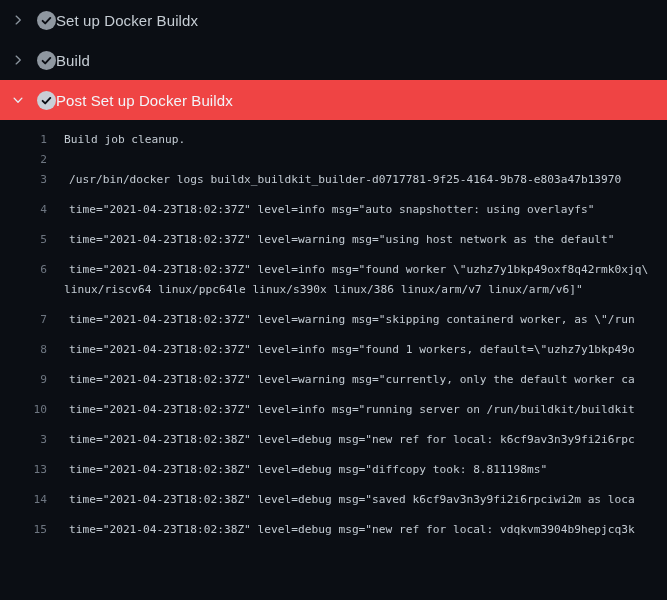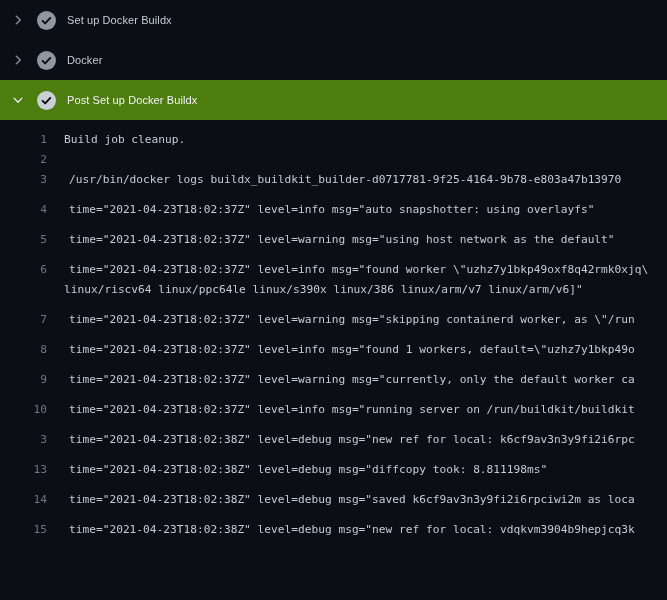--- a/index.html
+++ b/index.html
@@ -9,30 +9,30 @@
     font-family: "Liberation Sans", sans-serif;
     position: relative;
   }
   
   .steps { width: 667px; }
   .step-row {
     display: flex; align-items: center;
     height: 40px; padding-left: 12px;
     cursor: pointer; box-sizing: border-box;
   }
-  .step-row.expanded { background: #4d7c0f; }
+  .step-row.expanded { background: #ef4444; }
   .chev {
     width: 12px; height: 12px; flex: none;
     color: #8b949e; display: flex; align-items: center; justify-content: center;
   }
   .expanded .chev { color: #e6edf3; transform: rotate(90deg); }
   .chk { margin-left: 13px; flex: none; color: #8f97a0; display: flex; }
   .expanded .chk { color: #c9cfd6; }
   .step-title {
-    margin-left: 11px; font-size: 11px; color: #c6cdd4; letter-spacing: .1px;
+    font-size: 15px; color: #c6cdd4; letter-spacing: .1px;
   }
   .expanded .step-title { color: #f2f5f9; }
   
   .log {
     padding-top: 10px;
     font-family: "DejaVu Sans Mono", monospace;
     font-size: 11.2px; line-height: 20px;
     color: #c3cbd3;
   }
   .log-row {
@@ -76,21 +76,21 @@
       <svg width="12" height="12" viewBox="0 0 16 16">
         <path d="M5.5 2.8 L11 8 L5.5 13.2" fill="none" stroke="currentColor" stroke-width="1.8" stroke-linecap="round" stroke-linejoin="round"></path>
       </svg>
     </span>
     <span class="chk">
       <svg width="19" height="19" viewBox="0 0 19 19">
         <circle cx="9.5" cy="9.5" r="9.5" fill="currentColor"></circle>
         <path d="M5.6 9.8 L8.2 12.4 L13.3 6.9" fill="none" stroke="#0b0e14" stroke-width="1.9" stroke-linecap="round" stroke-linejoin="round"></path>
       </svg>
     </span>
-    <span class="step-title">Docker</span>
+    <span class="step-title">Build</span>
   </div>
     <div class="step-row expanded">
     <span class="chev">
       <svg width="12" height="12" viewBox="0 0 16 16">
         <path d="M5.5 2.8 L11 8 L5.5 13.2" fill="none" stroke="currentColor" stroke-width="1.8" stroke-linecap="round" stroke-linejoin="round"></path>
       </svg>
     </span>
     <span class="chk">
       <svg width="19" height="19" viewBox="0 0 19 19">
         <circle cx="9.5" cy="9.5" r="9.5" fill="currentColor"></circle>

